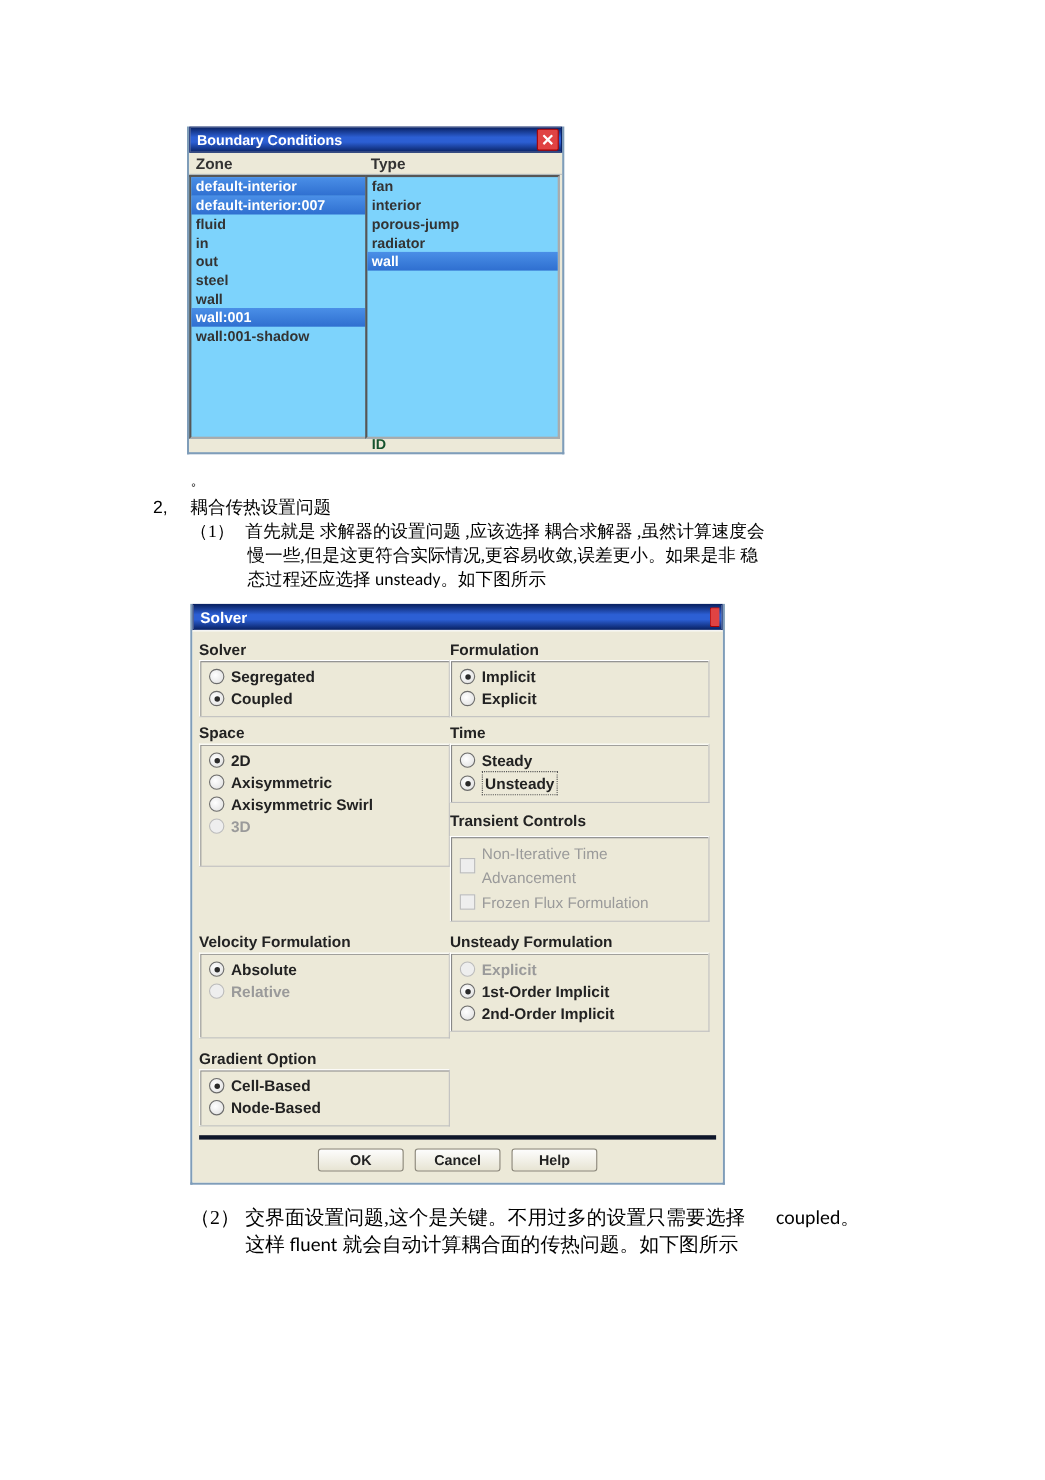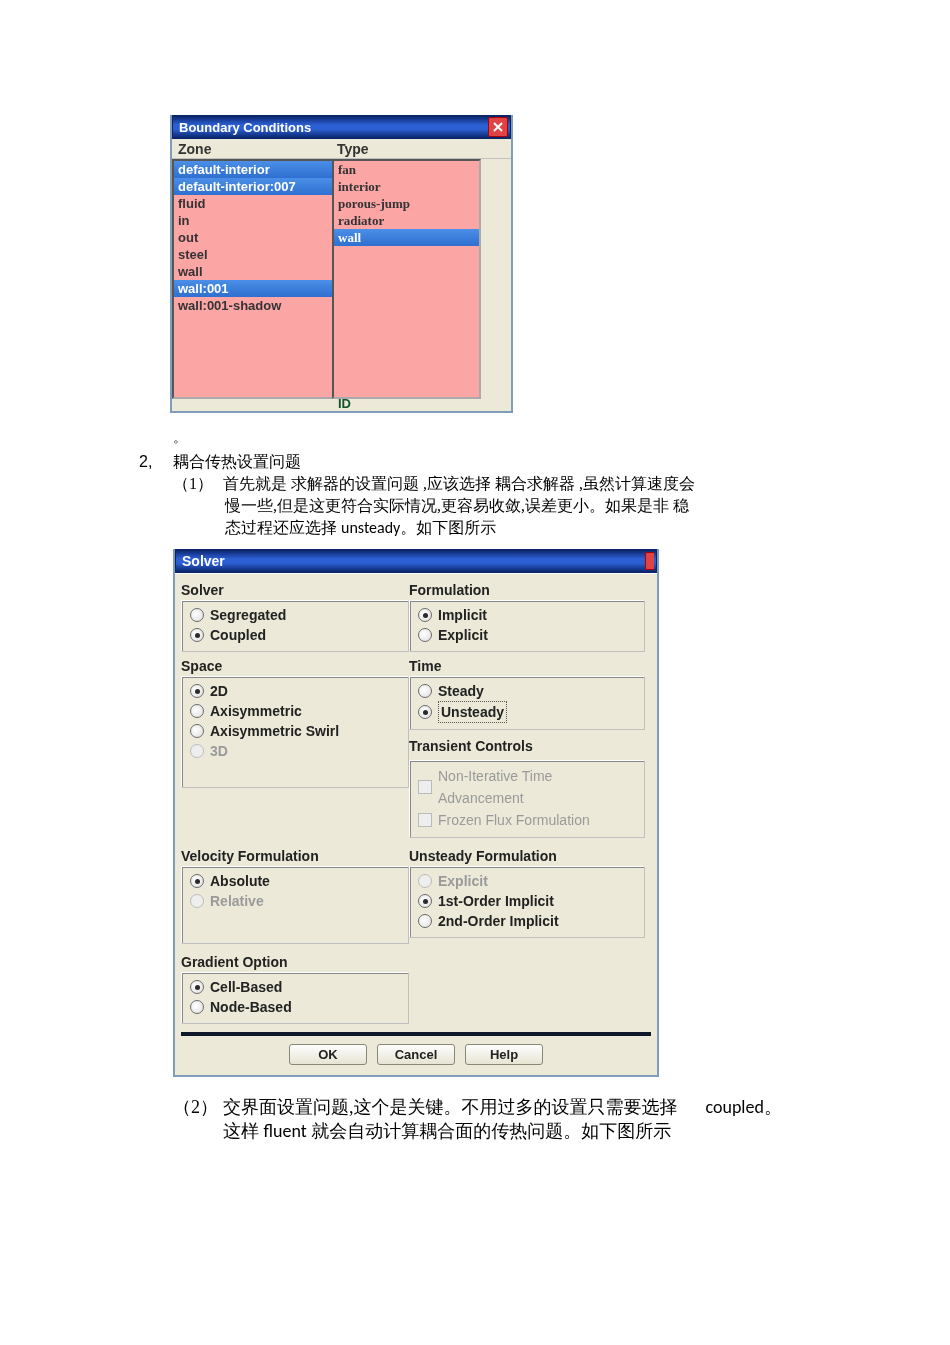--- a/index.html
+++ b/index.html
@@ -53,31 +53,31 @@
     font-size: 14px;
     color: #333;
     padding: 2px 0 1px 6px;
   }
   .bc-headers .col-zone { width: 159px; }
   .bc-lists {
     display: flex;
     border-top: 1px solid #c0c0c0;
   }
   .bc-listbox {
-    background: #fca5a5;
+    background: #7dd3fc;
     border: 2px inset #aaa;
     font-family: Tahoma, Arial, sans-serif;
     font-weight: bold;
     font-size: 13px;
     color: #333;
     line-height: 17px;
     box-sizing: border-box;
   }
   .bc-listbox.zone { width: 160px; height: 240px; border-right: none; }
-  .bc-listbox.type { width: 149px; height: 240px; font-family: Liberation Serif, serif; }
+  .bc-listbox.type { width: 177px; height: 240px; }
   .bc-item { padding: 0 4px; white-space: nowrap; }
   .bc-item.sel {
     background: linear-gradient(#4a8fe7, #2f6fd0);
     color: #fff;
   }
   .bc-id {
     font-family: Tahoma, sans-serif;
     font-weight: bold;
     font-size: 13px;
     color: #14532d;

